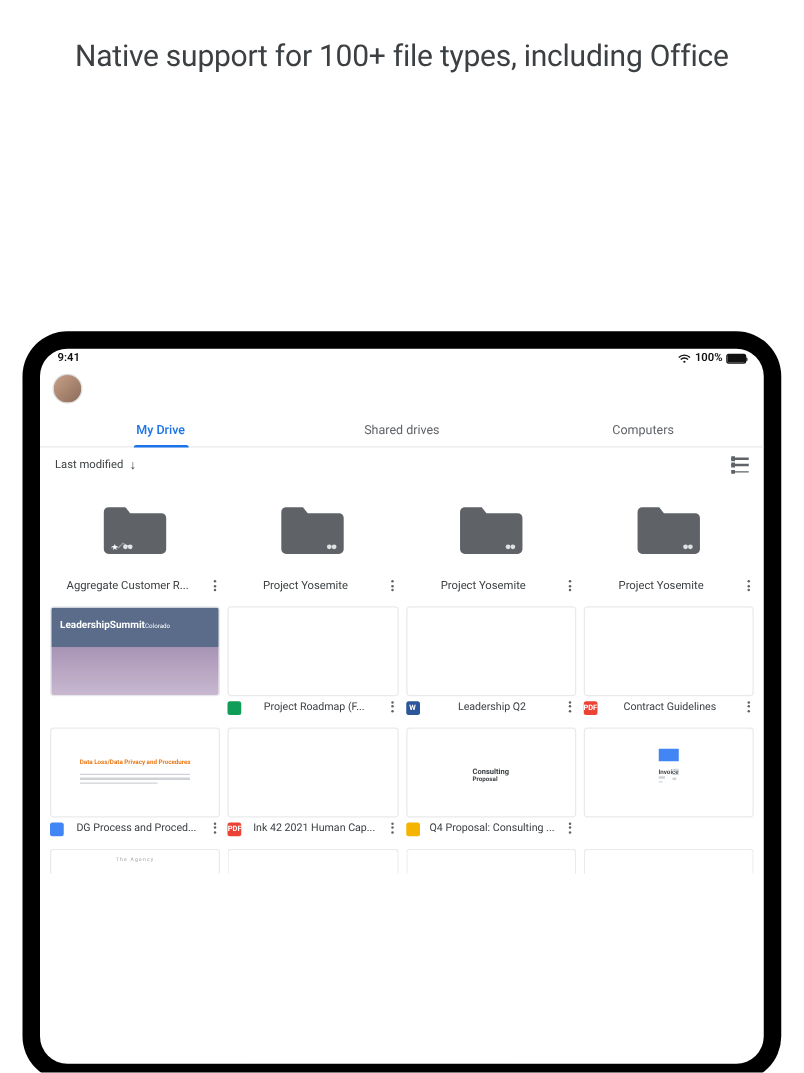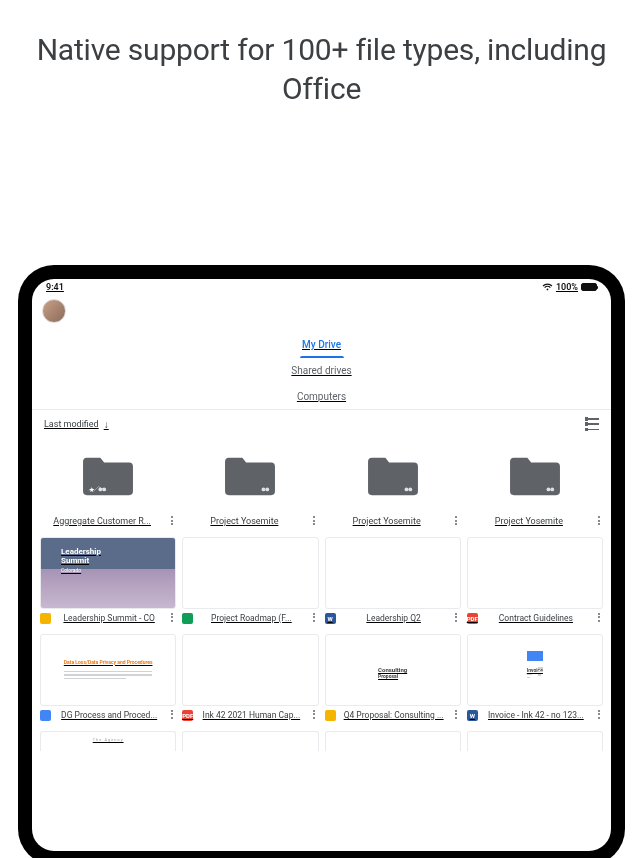--- a/index.html
+++ b/index.html
@@ -6,21 +6,21 @@
 body {
   width: 643px;
   height: 858px;
   background: #fff;
   font-family: -apple-system, BlinkMacSystemFont, "Segoe UI", Roboto, Arial, sans-serif;
   overflow: hidden;
   position: relative;
 }
 .headline {
   text-align: center;
-  font-size: 30px;
+  font-size: 24px;
   font-weight: 400;
   color: #3c4043;
   line-height: 1.3;
   padding: 30px 35px 0;
   letter-spacing: -0.2px;
 }
 .tablet-frame {
   position: absolute;
   left: 18px;
   top: 265px;
@@ -30,21 +30,20 @@
   border-radius: 36px;
   padding: 14px;
 }
 .tablet-screen {
   width: 100%;
   height: 100%;
   background: #fff;
   border-radius: 22px;
   overflow: hidden;
   position: relative;
-  text-decoration: underline;
 }
 .status-bar {
   display: flex;
   justify-content: space-between;
   align-items: center;
   padding: 3px 14px 1px;
   font-size: 9px;
   font-weight: 600;
   color: #111;
 }
@@ -73,21 +72,20 @@
   box-shadow: 0 1px 2px rgba(0,0,0,0.04);
 }
 .hamburger { width: 14px; height: 10px; display:flex; flex-direction:column; justify-content:space-between; }
 .hamburger span { height: 1.5px; background: #5f6368; }
 .search-text { color: #9aa0a6; font-size: 11px; }
 .avatar { width: 24px; height: 24px; border-radius: 50%; background: linear-gradient(135deg,#c9a087,#8a6b5a); border:1px solid #ddd; }
 
 .tabs {
   display: flex;
   border-bottom: 1px solid #e8eaed;
-  flex-direction: column;
 }
 .tab {
   flex: 1;
   text-align: center;
   padding: 8px 0 7px;
   font-size: 10px;
   color: #5f6368;
   position: relative;
 }
 .tab.active { color: #1a73e8; font-weight: 500; }
@@ -164,22 +162,22 @@
   overflow:hidden;
 }
 .folder-caption .fname { font-size: 9px; }
 .kebab { width: 9px; display:flex; flex-direction:column; align-items:center; gap:1.5px; flex-shrink:0;}
 .kebab span { width:2px; height:2px; background:#5f6368; border-radius:50%;}
 
 
 .t-leadership {
   width:100%; height:100%;
   background: linear-gradient(#5a6c8a 45%, #a794b5 45%, #c9b8d0);
-  display:flex; flex-direction:column; justify-content:flex-start;
-  padding: 10px 20px;
+  display:flex; justify-content:flex-start;
+  padding: 10px 7px;
   color:#fff;
 }
 .t-leadership .big { font-size: 8px; font-weight:700; line-height:1.1;}
 .t-leadership .small { font-size: 5px; margin-top:2px;}
 .t-table { padding:4px; display:grid; grid-template-columns:repeat(8,1fr); grid-auto-rows:5px; gap:1px;}
 .t-table div { background:#eceef1;}
 .t-doc { padding: 8px 10px; }
 .t-doc .line { height: 2px; background:#cfd3d8; margin-bottom:3px; }
 .t-doc .line.s { width: 60%; }
 .t-doc .line.m { width: 85%; }
@@ -332,29 +330,20 @@
     </div>
 
     <div class="item">
       <div class="thumb">
         <div class="t-leadership">
           <div class="big">Leadership</div>
           <div class="big">Summit</div>
           <div class="small">Colorado</div>
         </div>
       </div>
-      <div class="caption">
-        <div class="ftype-icon ftype-slides"></div>
-        <span class="fname">Leadership Summit - CO</span>
-        <div class="kebab">
-              <span></span>
-              <span></span>
-              <span></span>
-            </div>
-      </div>
     </div>
     <div class="item">
       <div class="thumb">
             <div class="t-table">
               <div></div>
               <div></div>
               <div></div>
               <div></div>
               <div></div>
               <div></div>
@@ -546,29 +535,20 @@
                   <div class="l" style="width:70%"></div>
                 </div>
                 <div class="cell">
                   <div class="l"></div>
                   <div class="l"></div>
                   <div class="l" style="width:60%"></div>
                 </div>
               </div>
             </div>
           </div>
-      <div class="caption">
-        <div class="ftype-icon ftype-word">W</div>
-        <span class="fname">Invoice - Ink 42 - no 123...</span>
-        <div class="kebab">
-              <span></span>
-              <span></span>
-              <span></span>
-            </div>
-      </div>
     </div>
 
     <div class="item">
       <div class="thumb cutoff">
             <div class="t-mkt">
               <div class="a">The Agency</div>
             </div>
           </div>
     </div>
     <div class="item">

